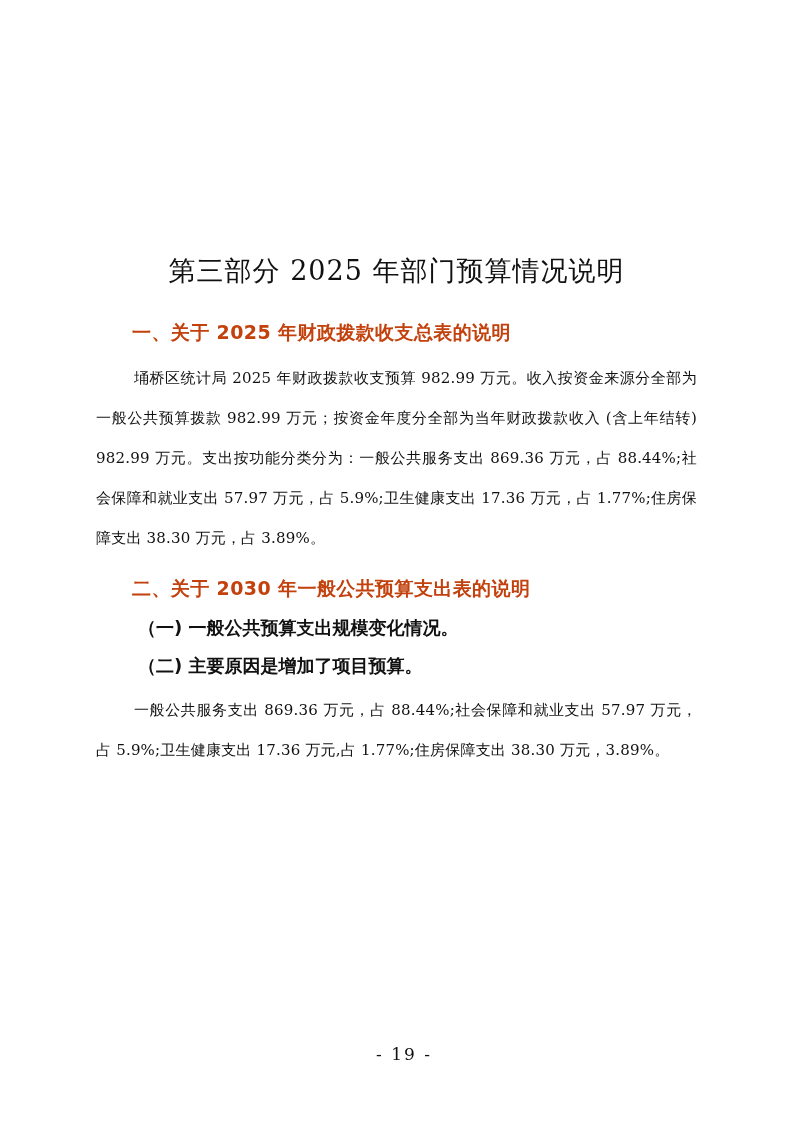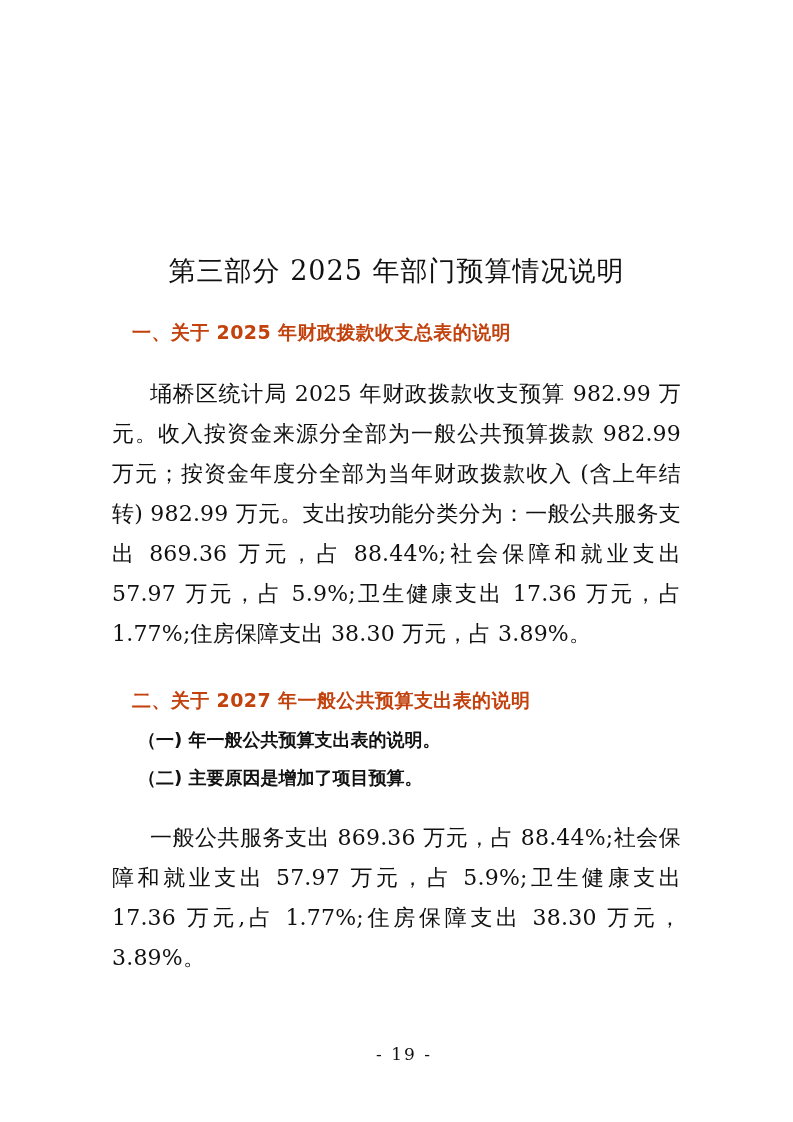--- a/index.html
+++ b/index.html
@@ -49,24 +49,24 @@
   .sub-heading {
     margin: 0;
     padding-top: 14px;
     padding-left: 42px;
     font-size: 18px;
     font-weight: bold;
     font-family: "DejaVu Sans", "Liberation Sans", sans-serif;
     color: #111;
   }
   p.body-par {
-    margin: 16px;
+    margin: 0;
     padding-top: 12px;
     text-indent: 38px;
-    font-size: 22px;
+    font-size: 15px;
     line-height: 40px;
     text-align: justify;
     text-justify: inter-ideograph;
     font-family: "DejaVu Serif", "Liberation Serif", serif;
     color: #111;
     letter-spacing: 0.2px;
   }
   .page-number {
     position: absolute;
     left: 15px;
@@ -83,23 +83,23 @@
 <body>
 
 <div class="page">
 
   <h1 class="doc-title">第三部分 2025 年部门预算情况说明</h1>
 
   <h2 class="section-heading">一、关于 2025 年财政拨款收支总表的说明</h2>
 
   <p class="body-par">埇桥区统计局 2025 年财政拨款收支预算 982.99 万元。收入按资金来源分全部为一般公共预算拨款 982.99 万元；按资金年度分全部为当年财政拨款收入 (含上年结转) 982.99 万元。支出按功能分类分为：一般公共服务支出 869.36 万元，占 88.44%;社会保障和就业支出 57.97 万元，占 5.9%;卫生健康支出 17.36 万元，占 1.77%;住房保障支出 38.30 万元，占 3.89%。</p>
 
-  <h2 class="section-heading tight">二、关于 2027 年一般公共预算支出表的说明</h2>
+  <h2 class="section-heading tight">二、关于 2030 年一般公共预算支出表的说明</h2>
 
-  <h3 class="sub-heading">（一) 年一般公共预算支出表的说明。</h3>
+  <h3 class="sub-heading">（一) 一般公共预算支出规模变化情况。</h3>
 
 
   <h3 class="sub-heading">（二) 主要原因是增加了项目预算。</h3>
 
   <p class="body-par">一般公共服务支出 869.36 万元，占 88.44%;社会保障和就业支出 57.97 万元，占 5.9%;卫生健康支出 17.36 万元,占 1.77%;住房保障支出 38.30 万元，3.89%。</p>
 
   <div class="page-number">- 19 -</div>
 
 </div>
 

